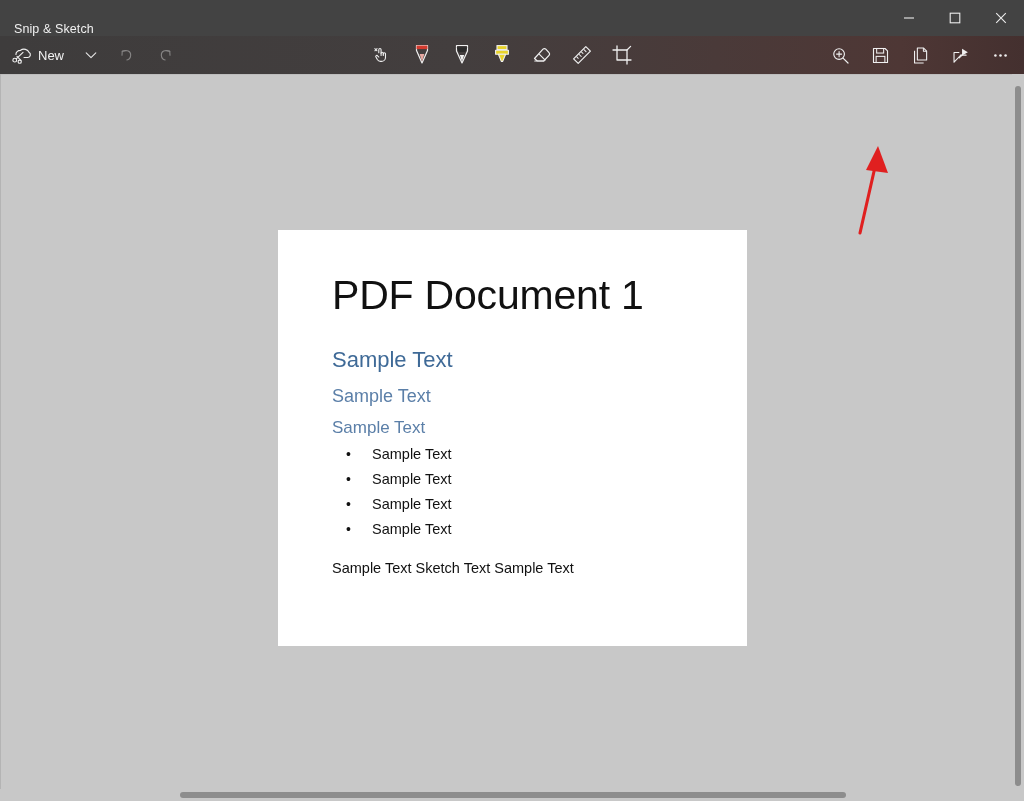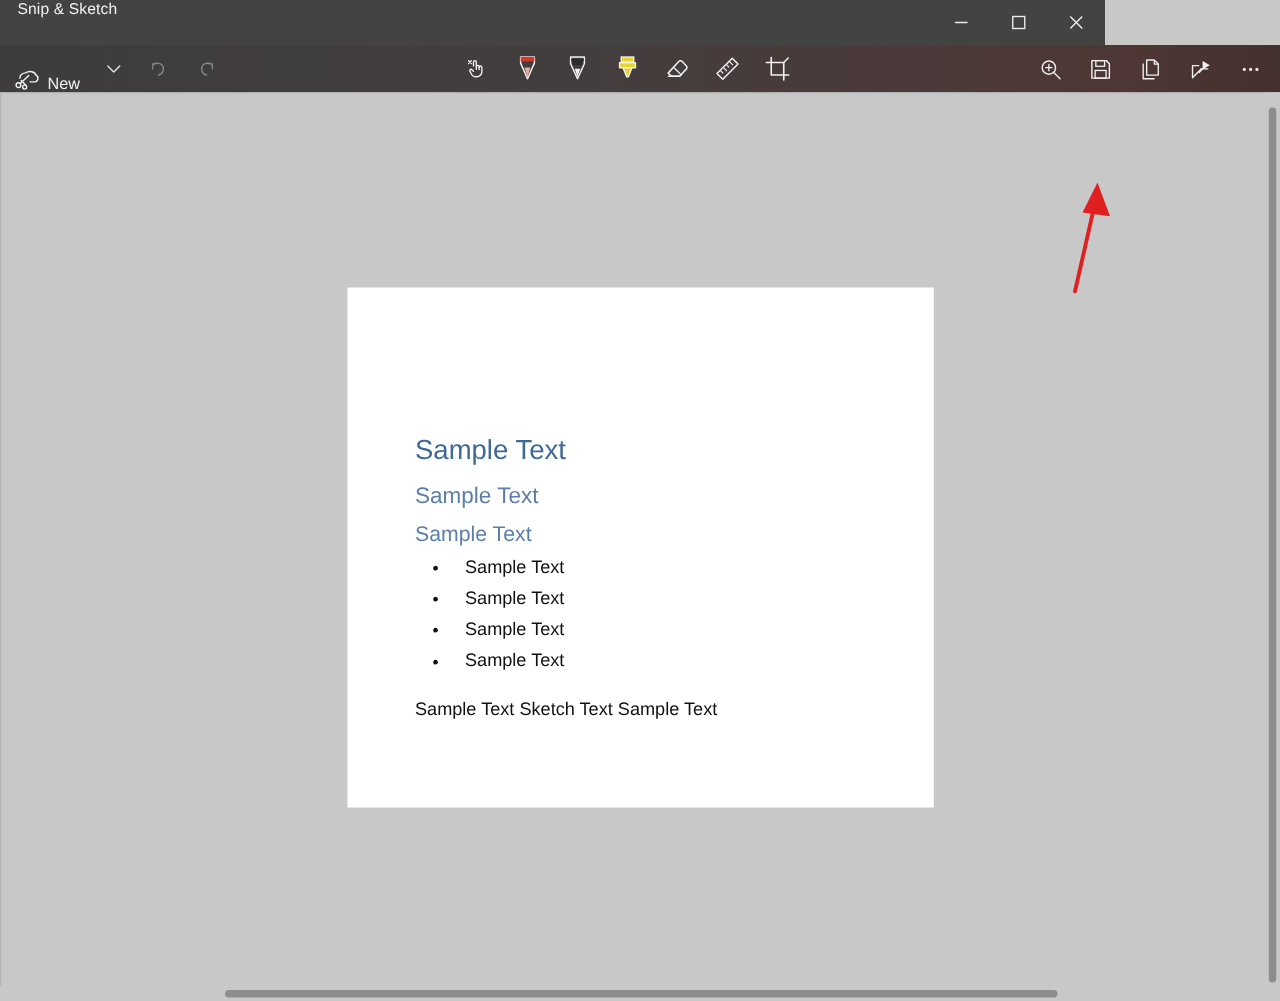--- a/index.html
+++ b/index.html
@@ -16,24 +16,24 @@
     position: relative;
     width: 1024px;
     height: 801px;
     overflow: hidden;
   }
 
   
   .titlebar {
     position: absolute;
     left: 0; top: 0;
-    width: 884px; height: 36px;
+    width: 1024px; height: 36px;
     background: #434343;
     display: flex;
-    align-items: flex-start;
+    align-items: flex-end;
   }
   .app-title {
     color: #f0f0f0;
     font-size: 12.5px;
     margin-left: 14px;
     letter-spacing: 0.1px;
     white-space: nowrap;
   }
   .winbuttons {
     position: absolute;
@@ -67,21 +67,21 @@
   .tb-right {
     position: absolute; right: 4px; top: 0;
     height: 38px; display: flex; align-items: center;
   }
   .tb-btn {
     height: 38px;
     min-width: 40px;
     display: flex; align-items: center; justify-content: center;
     gap: 6px;
   }
-  .tb-btn.newbtn { padding: 0 12px 0 10px; min-width: 0; align-items: flex-end; }
+  .tb-btn.newbtn { padding: 0 12px 0 10px; min-width: 0; }
   .newlabel {
     color: #f2f2f2;
     font-size: 13px;
     white-space: nowrap;
   }
   .tb-btn svg { display: block; }
   .tb-chev { min-width: 30px; }
   .disabled { opacity: 0.42; }
 
   
@@ -371,20 +371,21 @@
           <circle cx="12" cy="12" r="1.45" fill="#f0f0f0"></circle>
           <circle cx="17.8" cy="12" r="1.45" fill="#f0f0f0"></circle>
         </svg>
       </div>
     </div>
   </div>
 
   <div class="canvas">
 
     <div class="page">
+      <div class="doc-title">PDF Document 1</div>
       <div class="doc-h1">Sample Text</div>
       <div class="doc-h2">Sample Text</div>
       <div class="doc-h3">Sample Text</div>
 
       <ul class="doc-list">
         <li>Sample Text</li>
         <li>Sample Text</li>
         <li>Sample Text</li>
         <li>Sample Text</li>
       </ul>

